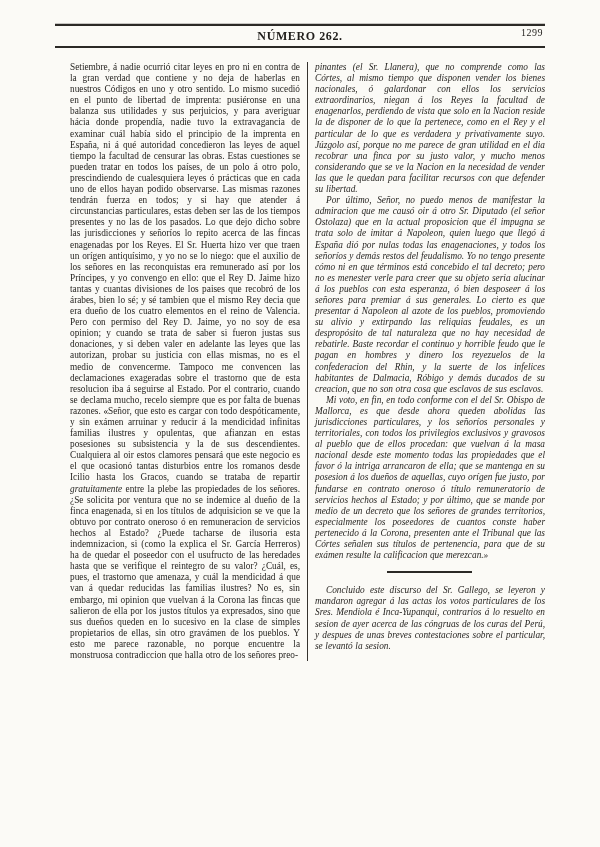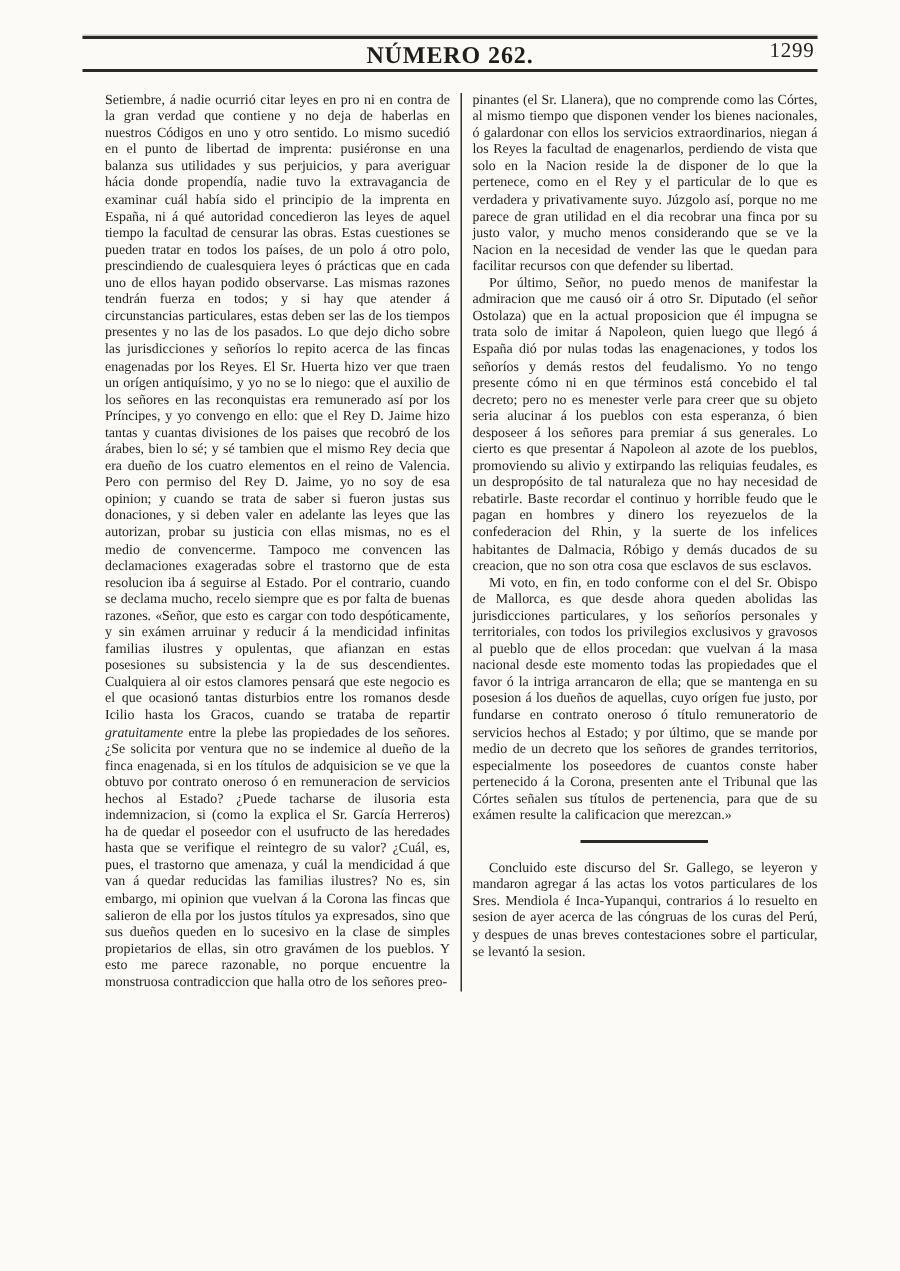--- a/index.html
+++ b/index.html
@@ -36,42 +36,42 @@
   .masthead-row {
     position: relative;
     height: 19px;
   }
   .issue {
     position: absolute;
     left: 0;
     right: 0;
     text-align: center;
     top: 3px;
-    font-size: 16px;
+    font-size: 12px;
     font-weight: bold;
     letter-spacing: 0.6px;
   }
   .pagenum {
     position: absolute;
     right: 2px;
     top: 1px;
-    font-size: 14px;
+    font-size: 10px;
     letter-spacing: 0.5px;
     margin-left: 28px;
   }
   .columns {
     display: flex;
     margin: 14px 55px 0 70px;
     align-items: stretch;
   }
   .col {
     width: 237px;
   }
   .col-left { padding-right: 7px; }
-  .col-right { padding-left: 7px; }
+  .col-right { padding-left: 7px; font-style: italic; }
   .divider {
     width: 1px;
     background: #35322e;
     align-self: stretch;
   }
   .body-text {
     margin: 0;
     font-size: 9.3px;
     line-height: 11.1px;
     text-align: justify;

